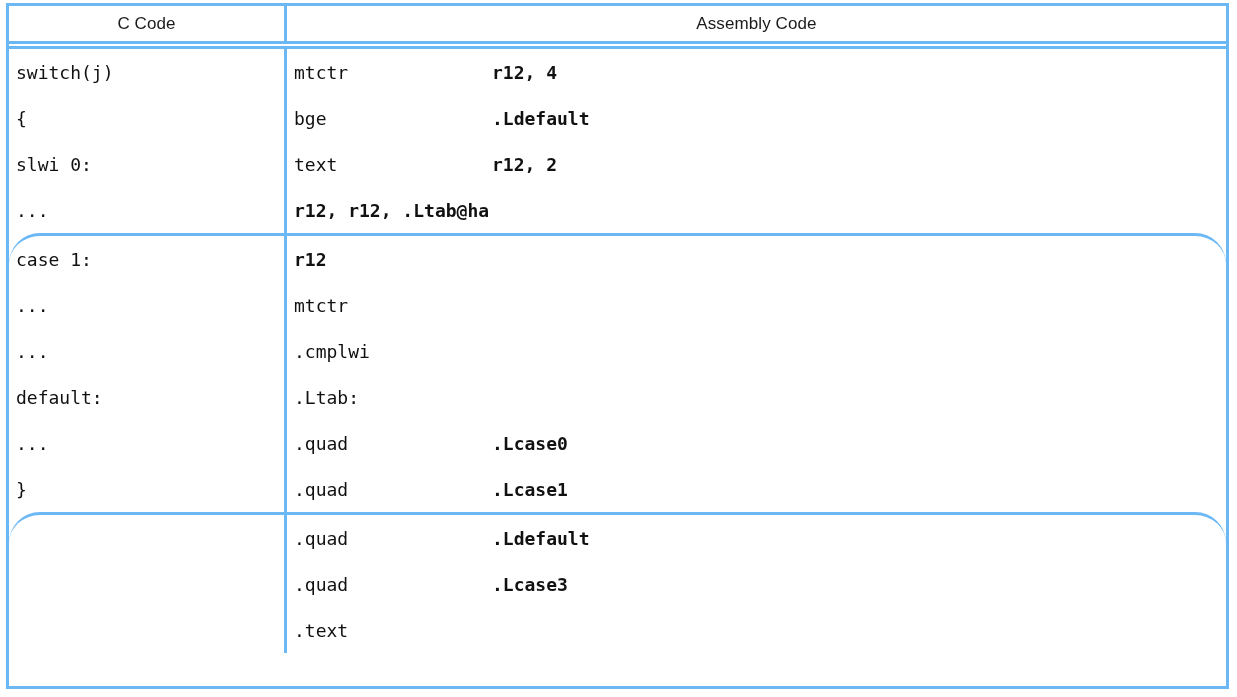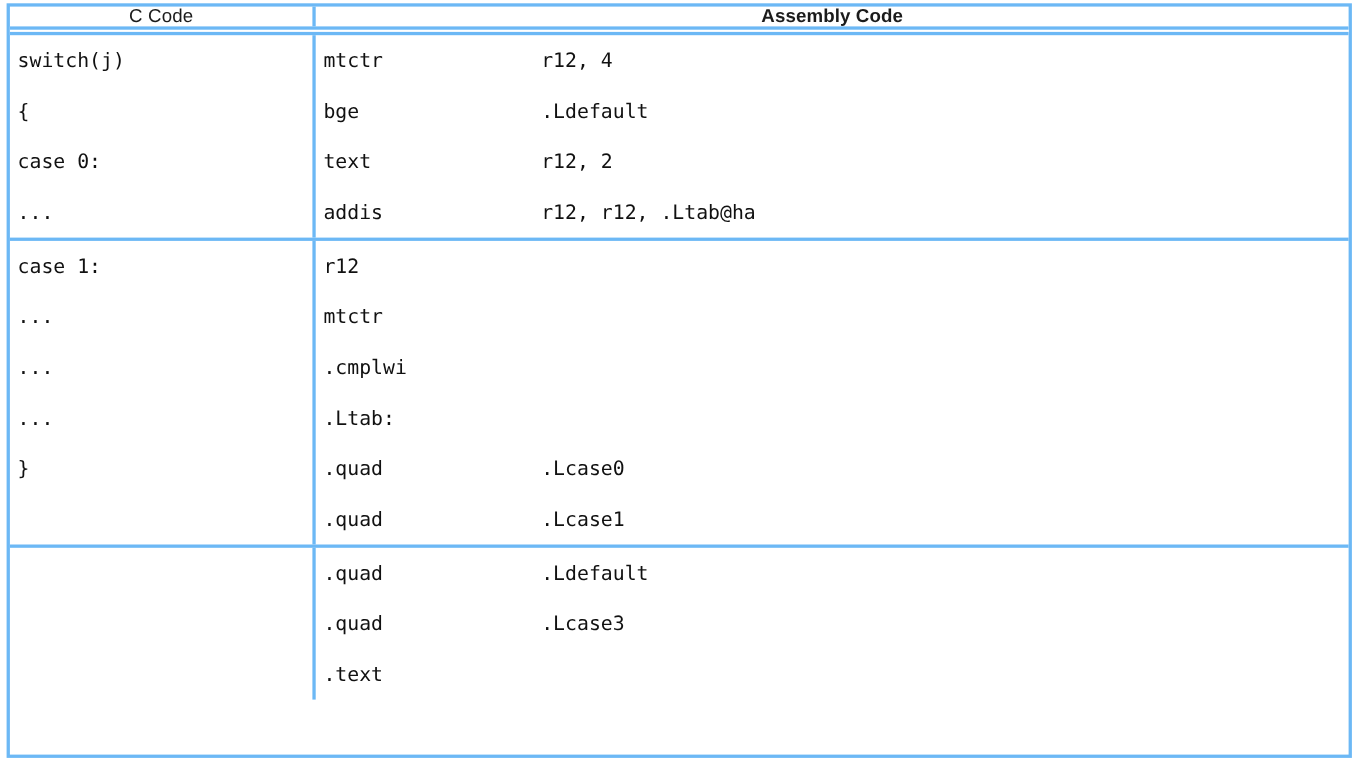--- a/index.html
+++ b/index.html
@@ -21,50 +21,51 @@
     width: 1223px;
     height: 686px;
     box-sizing: border-box;
     border: 3px solid #6cb8f5;
     background: #ffffff;
   }
 
   
   .thead {
     display: flex;
-    height: 18px;
+    height: 35px;
     box-sizing: border-box;
     text-align: right;
   }
   .thead .hcell {
     display: flex;
     align-items: center;
     justify-content: center;
     box-sizing: border-box;
     font-family: "Liberation Sans", sans-serif;
     font-size: 17px;
     color: #1b1b1b;
     letter-spacing: 0.1px;
   }
   .hcell.left  { width: 278px; border-right: 3px solid #6cb8f5; }
-  .hcell.right { flex: 1; font-weight: bold; }
+  .hcell.right { flex: 1; }
 
   
   .double-rule {
     height: 8px;
     box-sizing: border-box;
     border-top: 3px solid #6cb8f5;
     border-bottom: 3px solid #6cb8f5;
     background: #ffffff;
   }
 
   
   .group {
     display: flex;
     box-sizing: border-box;
+    border-radius: 31px;
   }
   .group.sep {
     border-top: 3px solid #6cb8f5;
   }
   .col-left {
     width: 278px;
     box-sizing: border-box;
     border-right: 3px solid #6cb8f5;
   }
   .col-right {
@@ -85,66 +86,67 @@
   .crow { padding-left: 7px; }
   .arow { padding-left: 7px; }
 
   .mnem {
     display: inline-block;
     width: 198px;
     flex: 0 0 198px;
   }
   .oper {
     display: inline-block;
+    font-weight: bold;
   }
 </style>
 </head>
 <body>
 
 <div id="table-wrap">
 
   <div class="thead">
     <div class="hcell left">C Code</div>
     <div class="hcell right">Assembly Code</div>
   </div>
 
   <div class="double-rule"></div>
 
   <div class="group">
     <div class="col-left">
       <div class="crow">switch(j)</div>
       <div class="crow">{</div>
-      <div class="crow">case 0:</div>
+      <div class="crow">slwi 0:</div>
       <div class="crow">...</div>
     </div>
     <div class="col-right">
       <div class="arow">
         <span class="mnem">mtctr</span>
         <span class="oper">r12, 4</span>
       </div>
       <div class="arow">
         <span class="mnem">bge</span>
         <span class="oper">.Ldefault</span>
       </div>
       <div class="arow">
         <span class="mnem">text</span>
         <span class="oper">r12, 2</span>
       </div>
       <div class="arow">
-        <span class="mnem">addis</span>
         <span class="oper">r12, r12, .Ltab@ha</span>
       </div>
     </div>
   </div>
 
   <div class="group sep">
     <div class="col-left">
       <div class="crow">case 1:</div>
       <div class="crow">...</div>
       <div class="crow">...</div>
+      <div class="crow">default:</div>
       <div class="crow">...</div>
       <div class="crow">}</div>
     </div>
     <div class="col-right">
       <div class="arow">
         <span class="oper">r12</span>
       </div>
       <div class="arow">
         <span class="mnem">mtctr</span>
         <span class="oper"></span>

